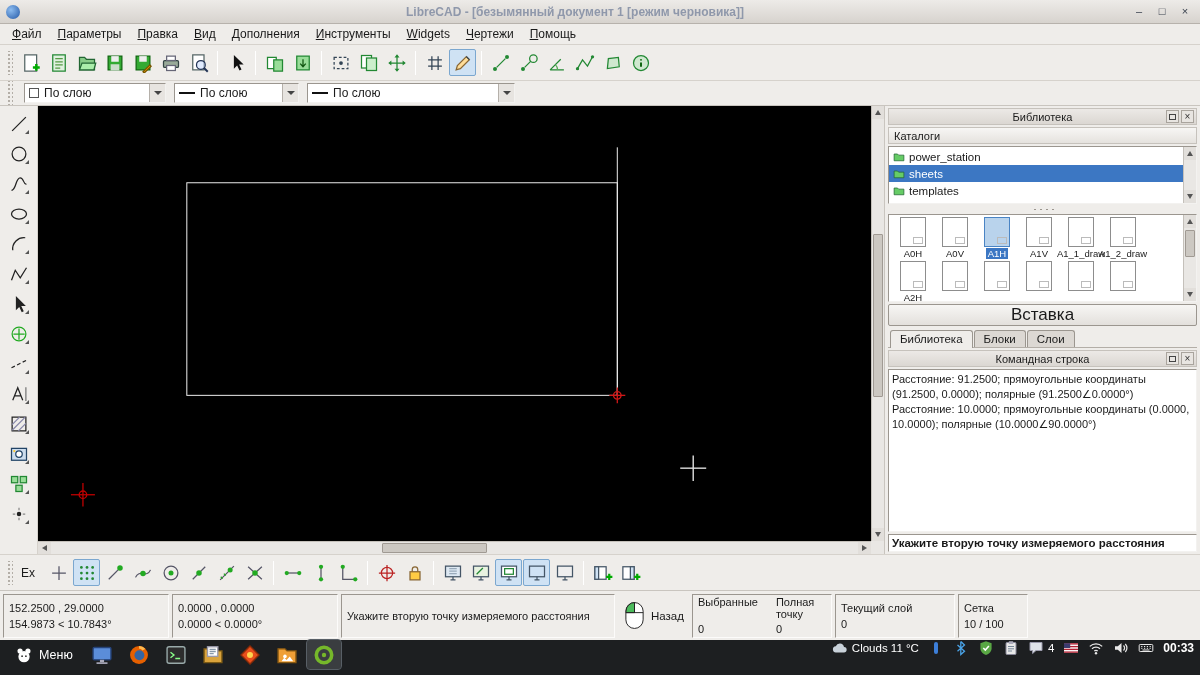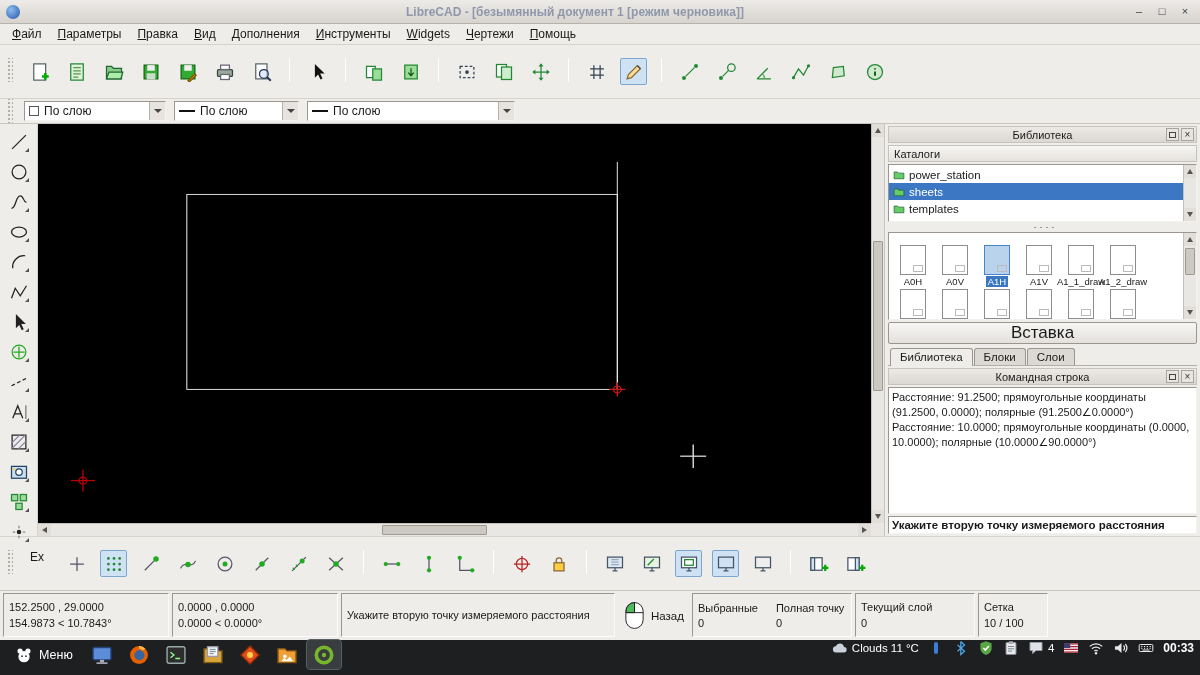--- a/index.html
+++ b/index.html
@@ -16,21 +16,21 @@
   .win-btn{width:18px;height:16px;display:flex;align-items:center;justify-content:center;
            color:#39414e;font-size:11px;line-height:1}
 
   
   .menubar{flex:0 0 21px;display:flex;align-items:center;background:#efedea;
            border-bottom:1px solid #d6d2cc;padding:0 4px}
   .menu-item{display:inline-block;padding:2px 8px}
   .menu-item::first-letter{text-decoration:underline}
 
   
-  .toolbar,.snapbar{display:flex;align-items:flex-start;background:#efedea;padding:13px 3px;gap:10px}
+  .toolbar,.snapbar{display:flex;align-items:center;background:#efedea;padding:4px 3px;gap:1px}
   .toolbar{flex:0 0 33px;border-bottom:1px solid #d6d2cc}
   .snapbar{flex:0 0 34px;border-top:1px solid #d6d2cc}
   .tb-handle{width:7px;height:24px;margin:0 3px;flex:0 0 auto;
              background-image:radial-gradient(#b3aea7 1px,transparent 1.2px);
              background-size:4px 4px;background-position:1px 2px}
   .tb-sep{width:1px;height:24px;background:#c6c1bb;border-right:1px solid #fff;margin:0 4px;flex:0 0 auto}
   .tbtn{width:27px;height:27px;display:flex;align-items:center;justify-content:center;
         border:1px solid transparent;border-radius:2px;flex:0 0 auto}
   .tbtn.pressed{background:#cfe2f4;border-color:#7ba7cf}
   .ex-label{margin:0 9px 0 4px}
@@ -85,21 +85,21 @@
                    display:flex;align-items:center;padding:0 5px;font-size:11px}
   .tree{flex:0 0 58px;background:#fff;border:1px solid;border-color:#9b968f #f3f2f0 #f3f2f0 #9b968f;display:flex;overflow:hidden}
   .tree-items{flex:1;padding-top:1px;overflow:hidden}
   .tree-row{height:17px;display:flex;align-items:center;gap:4px;padding-left:4px;font-size:11.5px;white-space:nowrap}
   .tree-row.selected{background:#3c77c3;color:#fff}
   .mini-scroll{flex:0 0 13px;background:#e9e7e4;border-left:1px solid #c4c0ba;display:flex;flex-direction:column}
   .splitter-h{flex:0 0 6px;display:flex;align-items:center;justify-content:center}
   .splitter-h::after{content:"";width:22px;height:3px;
                      background-image:radial-gradient(#9b968f 1px,transparent 1.2px);background-size:6px 3px}
   .thumbs{flex:0 0 88px;background:#fff;border:1px solid;border-color:#9b968f #f3f2f0 #f3f2f0 #9b968f;display:flex;overflow:hidden}
-  .thumb-grid{flex:1;display:flex;flex-wrap:wrap;align-content:flex-start;padding:12px 0 0 3px;overflow:hidden}
+  .thumb-grid{flex:1;display:flex;flex-wrap:wrap;align-content:flex-start;padding:2px 0 0 3px;overflow:hidden}
   .thumb-cell{width:42px;display:flex;flex-direction:column;align-items:center;margin-bottom:2px}
   .thumb-page{width:26px;height:30px;background:#fff;border:1px solid #8d8d8d;position:relative}
   .thumb-page::after{content:"";position:absolute;right:2px;bottom:2px;width:8px;height:5px;border:1px solid #bbb}
   .thumb-cell.selected .thumb-page{background:#b9d3ec;border-color:#4a84c4}
   .thumb-label{font-size:9.5px;margin-top:1px;white-space:nowrap}
   .thumb-cell.selected .thumb-label{background:#3c77c3;color:#fff;padding:0 2px}
   .insert-btn{flex:0 0 19px;display:flex;align-items:center;justify-content:center;font-size:17px;
               background:linear-gradient(#f7f6f4,#e3e0dc);border:1px solid #9b968f;border-radius:2px}
   .side-tabs{flex:0 0 20px;display:flex;align-items:flex-end;padding-left:2px;border-bottom:1px solid #b3aea7}
   .side-tab{padding:2px 9px 2px;font-size:11.5px;border:1px solid #9b968f;border-bottom:none;
@@ -107,27 +107,27 @@
   .side-tab.active{background:#efedea;top:1px;padding-bottom:3px}
   .cmd-history{flex:1;background:#fff;border:1px solid;border-color:#9b968f #f3f2f0 #f3f2f0 #9b968f;
                padding:2px 3px;font-size:11px;line-height:1.32;overflow:hidden;min-height:0}
   .cmd-line{margin-bottom:1px}
   .cmd-prompt{flex:0 0 18px;background:#fff;border:1px solid;border-color:#9b968f #f3f2f0 #f3f2f0 #9b968f;
               display:flex;align-items:center;padding:0 3px;font-weight:bold;font-size:11.5px;
               white-space:nowrap;overflow:hidden}
 
   
   .statusbar{flex:0 0 50px;background:#efedea;border-top:1px solid #c9c5bf;
-             display:flex;padding:2px 3px;gap:3px}
+             display:flex;align-items:center;padding:2px 3px;gap:3px}
   .sb-box{height:44px;border:1px solid;border-color:#9b968f #fcfbfa #fcfbfa #9b968f;
           padding:3px 5px;font-size:11px;display:flex;flex-direction:column;justify-content:center;gap:4px}
   .coords{width:166px}
   .hint-box{width:274px}
   .mouse-widget{display:flex;align-items:center;gap:5px;padding:0 5px;font-size:11.5px}
-  .sel-box{width:160px}
+  .sel-box{width:140px}
   .sel-grid{display:grid;grid-template-columns:74px 1fr;gap:3px 4px}
 
   
   .taskbar{flex:0 0 35px;background:#1d1f21;display:flex;align-items:flex-start;padding:0 6px;gap:3px;color:#eee}
   .menu-btn{display:flex;align-items:center;gap:6px;padding:0 9px;height:29px;border-radius:3px}
   .menu-label{font-size:12.5px;color:#fff}
   .task-apps{display:flex;align-items:center;gap:3px}
   .task-app{width:34px;height:29px;display:flex;align-items:center;justify-content:center;border-radius:3px}
   .task-app.active{background:#3a3d40;outline:1px solid #585f66}
   .tray{margin-left:auto;display:flex;align-items:center;gap:9px;font-size:11.5px;color:#fff}

